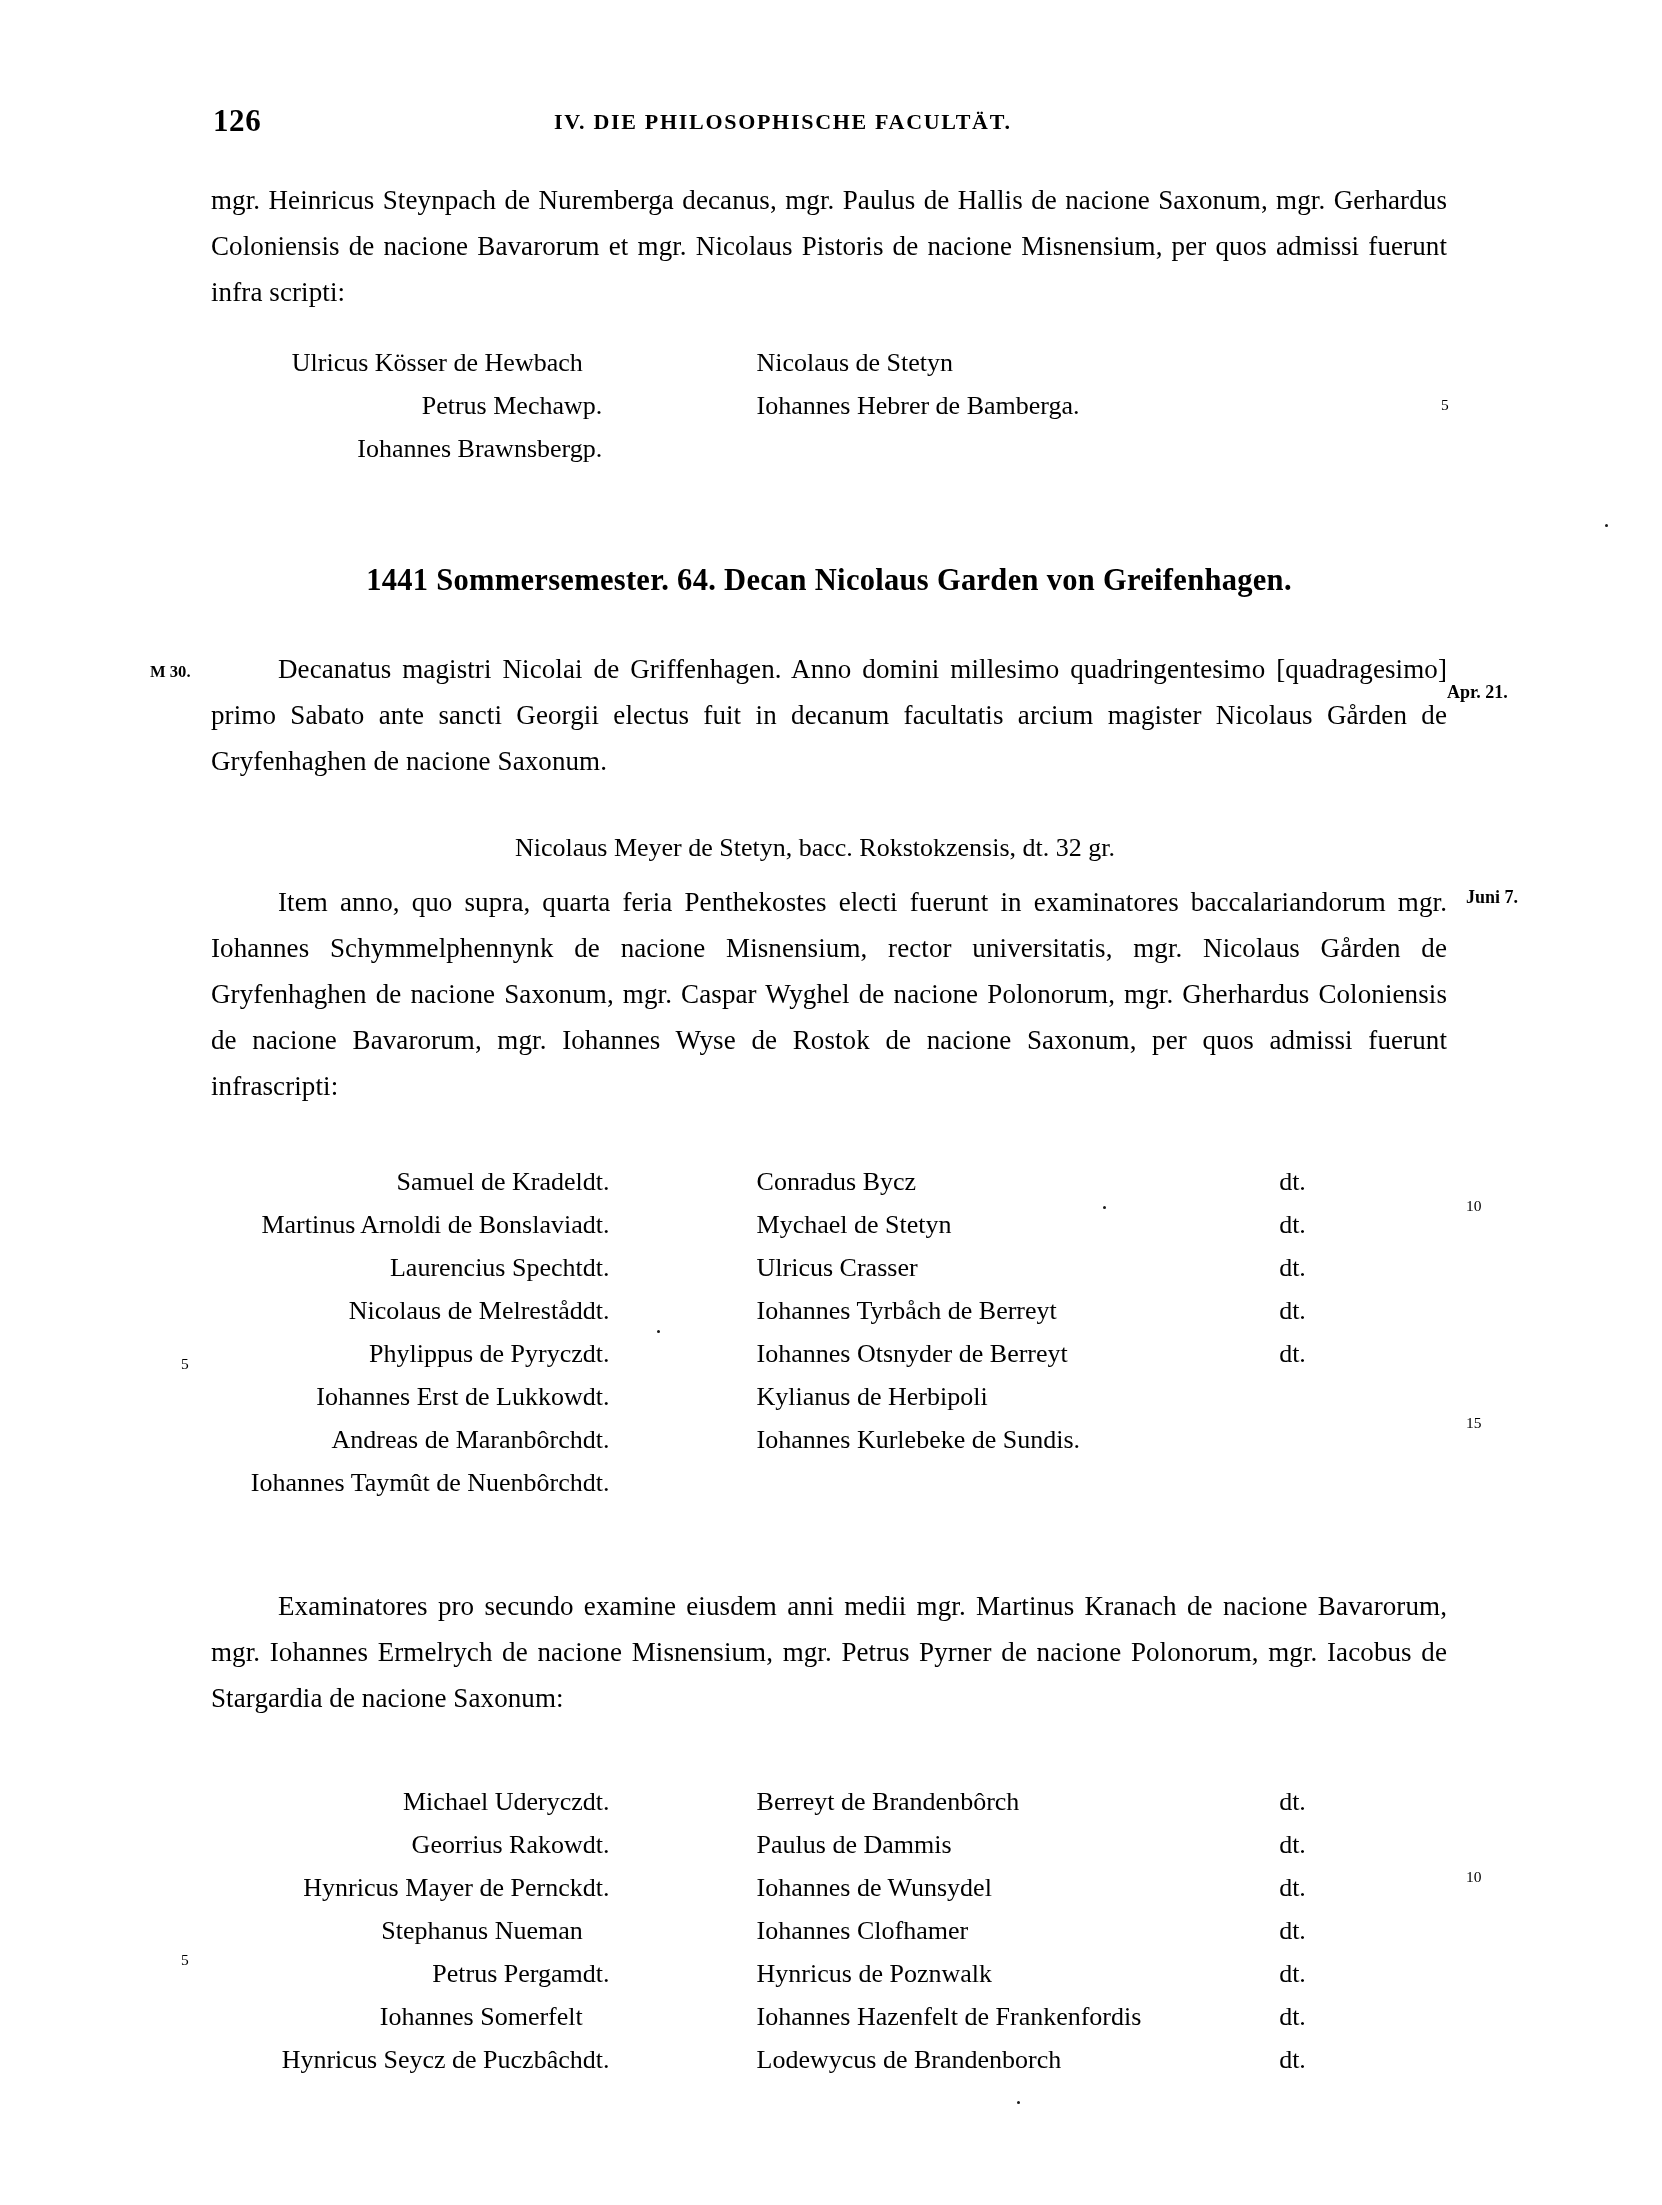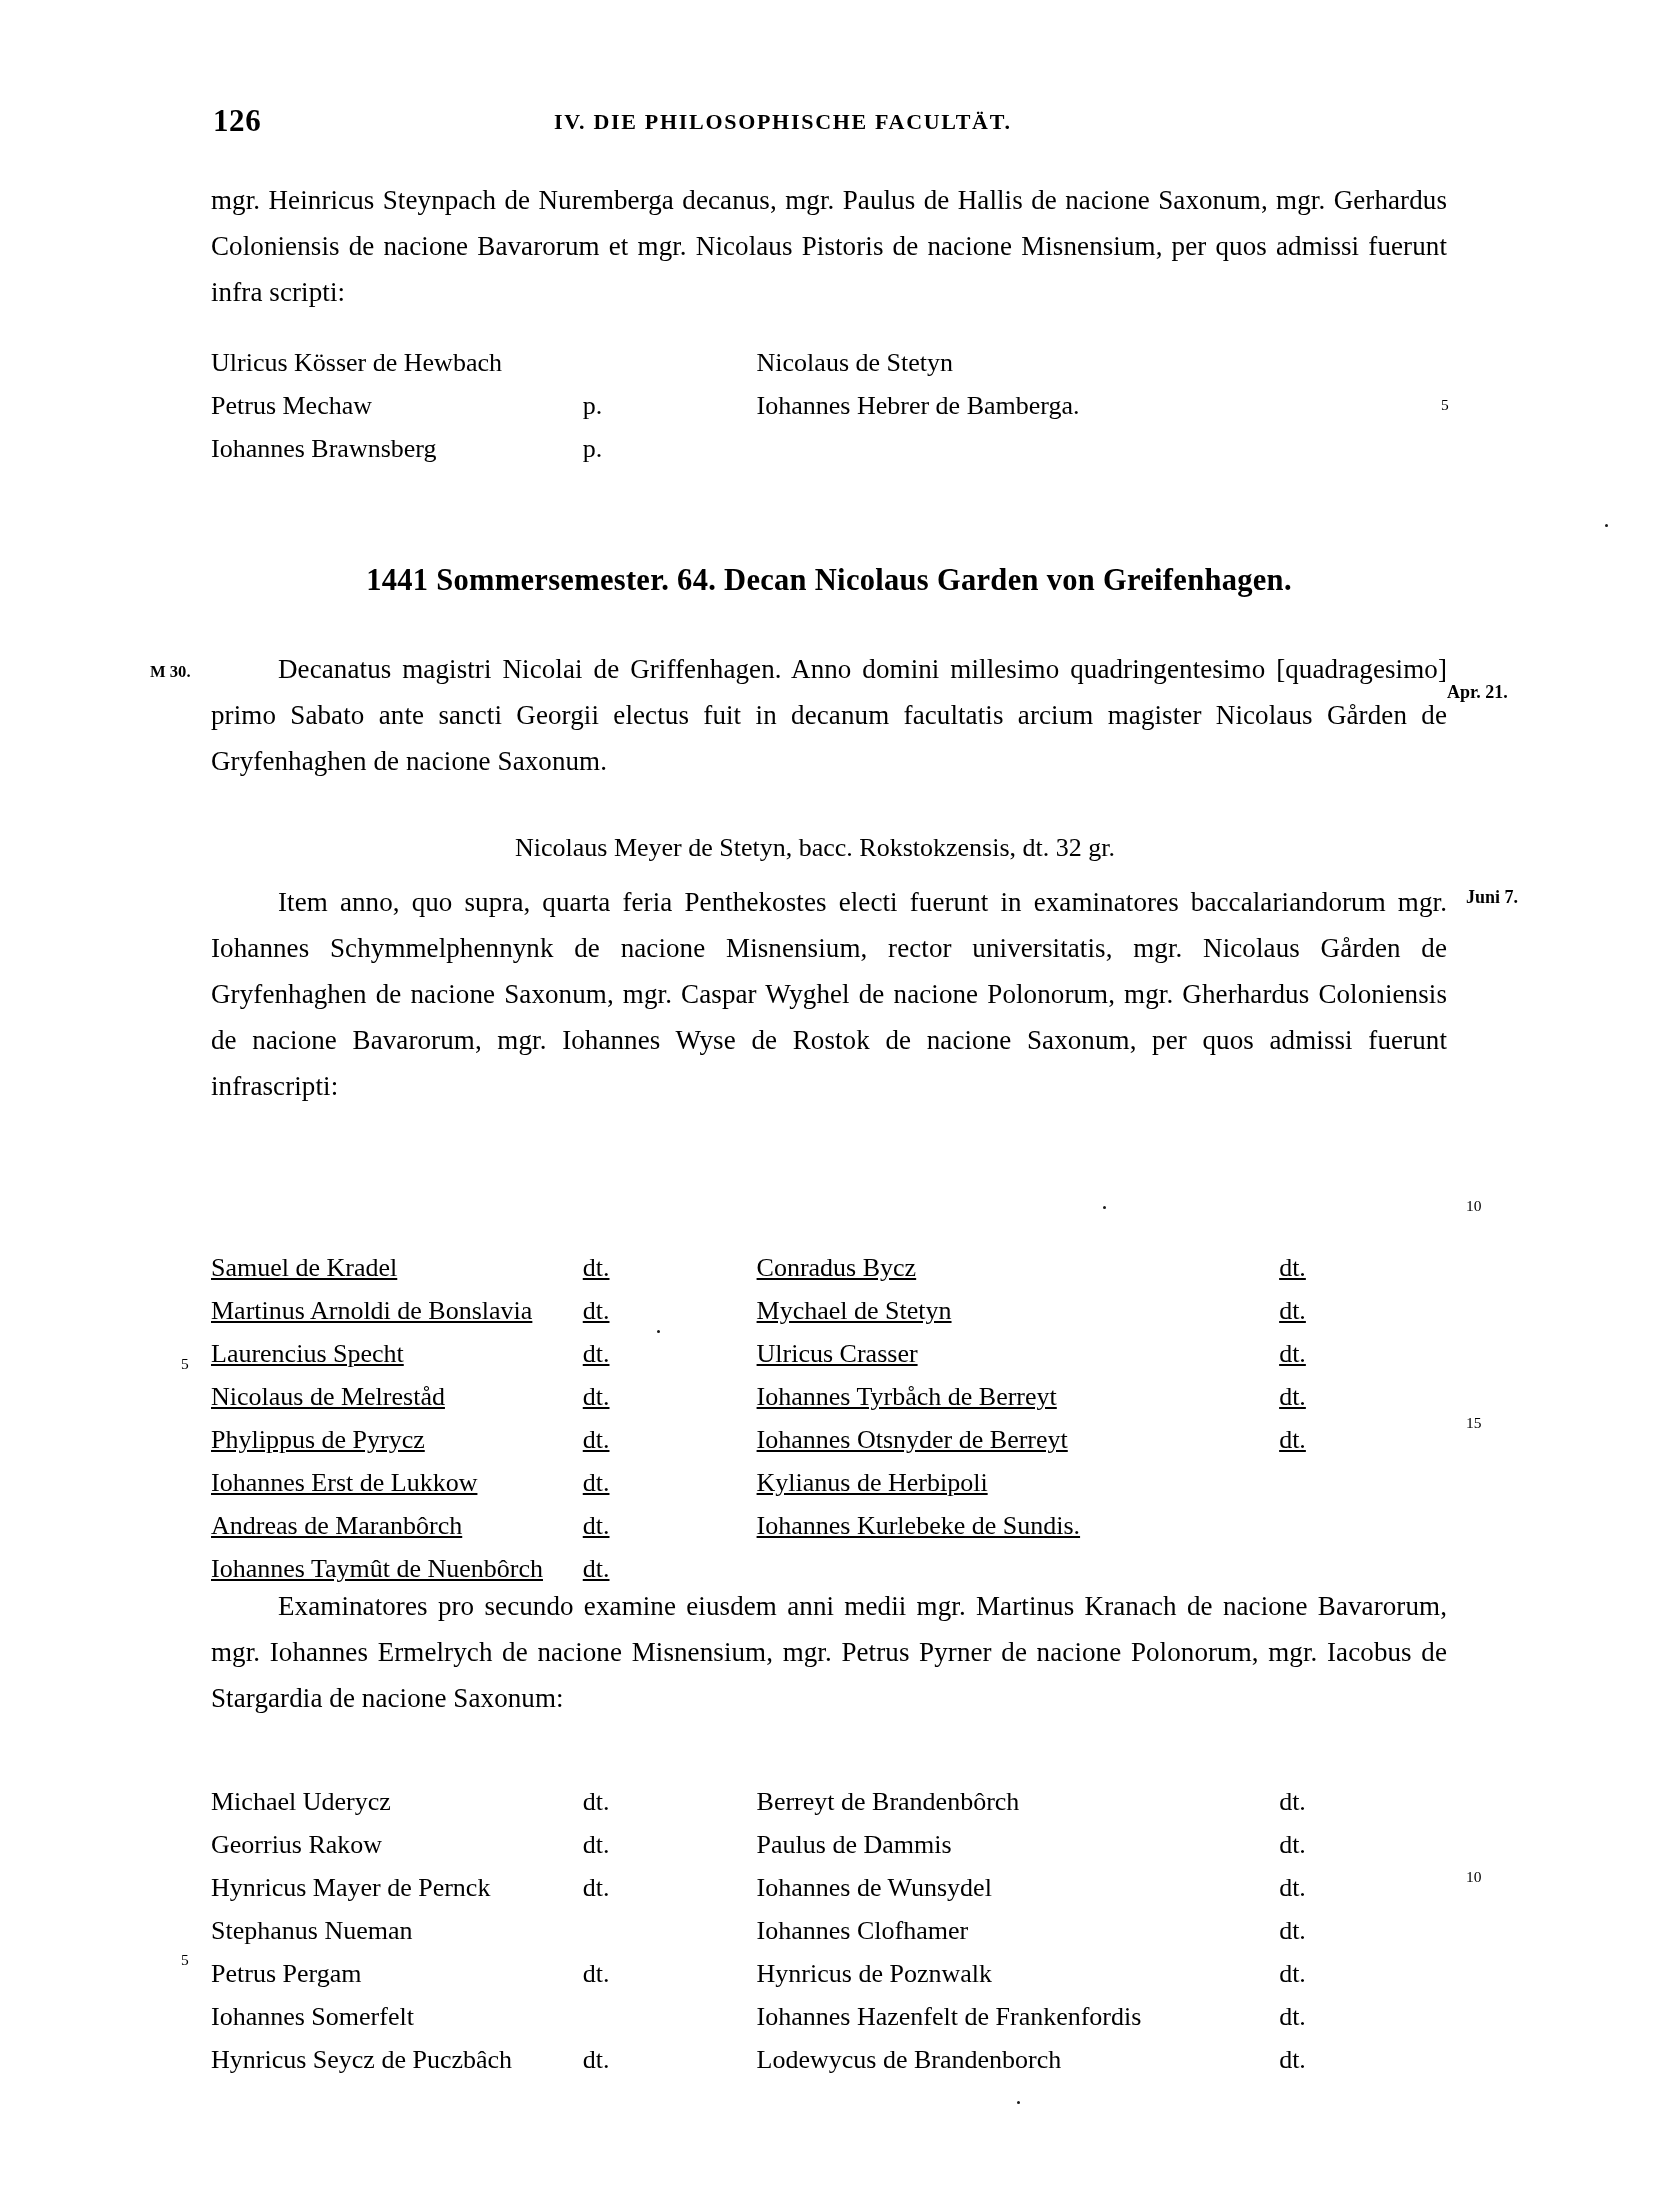--- a/index.html
+++ b/index.html
@@ -109,21 +109,21 @@
     width: 1242px;
     border-collapse: collapse;
   }
   .name-table td {
     font-size: 26px;
     line-height: 43px;
     padding: 0;
     vertical-align: baseline;
     white-space: nowrap;
   }
-  .col-name-l { width: 355px; }
+  .col-name-l { width: 355px; text-align: right; }
   .col-fee-l  { width: 166px; }
   .col-name-r { width: 499px; }
   .col-fee-r  { width: 166px; }
 
   
   .speck {
     position: absolute;
     width: 3.3px;
     height: 3.3px;
     background: #1a1a1a;
@@ -178,21 +178,21 @@
     <p class="para indent">Decanatus magistri Nicolai de Griffenhagen.   Anno domini millesimo quadringentesimo [quadragesimo] primo Sabato ante sancti Georgii electus fuit in decanum facultatis arcium magister Nicolaus Gården de Gryfenhaghen de nacione Saxonum.</p>
   </div>
 
   <div class="center-line" style="top:826px;">Nicolaus Meyer de Stetyn, bacc. Rokstokzensis, dt. 32 gr.</div>
 
   <div class="margin-right" style="left:1466px; top:887px;">Juni 7.</div>
   <div class="body-block" style="top:879px;">
     <p class="para indent">Item anno, quo supra, quarta feria Penthekostes electi fuerunt in examinatores baccalariandorum mgr. Iohannes Schymmelphennynk de nacione Misnensium, rector universitatis, mgr. Nicolaus Gården de Gryfenhaghen de nacione Saxonum, mgr. Caspar Wyghel de nacione Polonorum, mgr. Gherhardus Coloniensis de nacione Bavarorum, mgr. Iohannes Wyse de Rostok de nacione Saxonum, per quos admissi fuerunt infrascripti:</p>
   </div>
 
-  <table class="name-table" style="top:1246px;text-decoration:underline;">
+  <table class="name-table" style="top:1160px;">
     <tbody>
       <tr>
         <td class="col-name-l">Samuel de Kradel</td>
         <td class="col-fee-l">dt.</td>
         <td class="col-name-r">Conradus Bycz</td>
         <td class="col-fee-r">dt.</td>
       </tr>
       <tr>
         <td class="col-name-l">Martinus Arnoldi de Bonslavia</td>
         <td class="col-fee-l">dt.</td>

